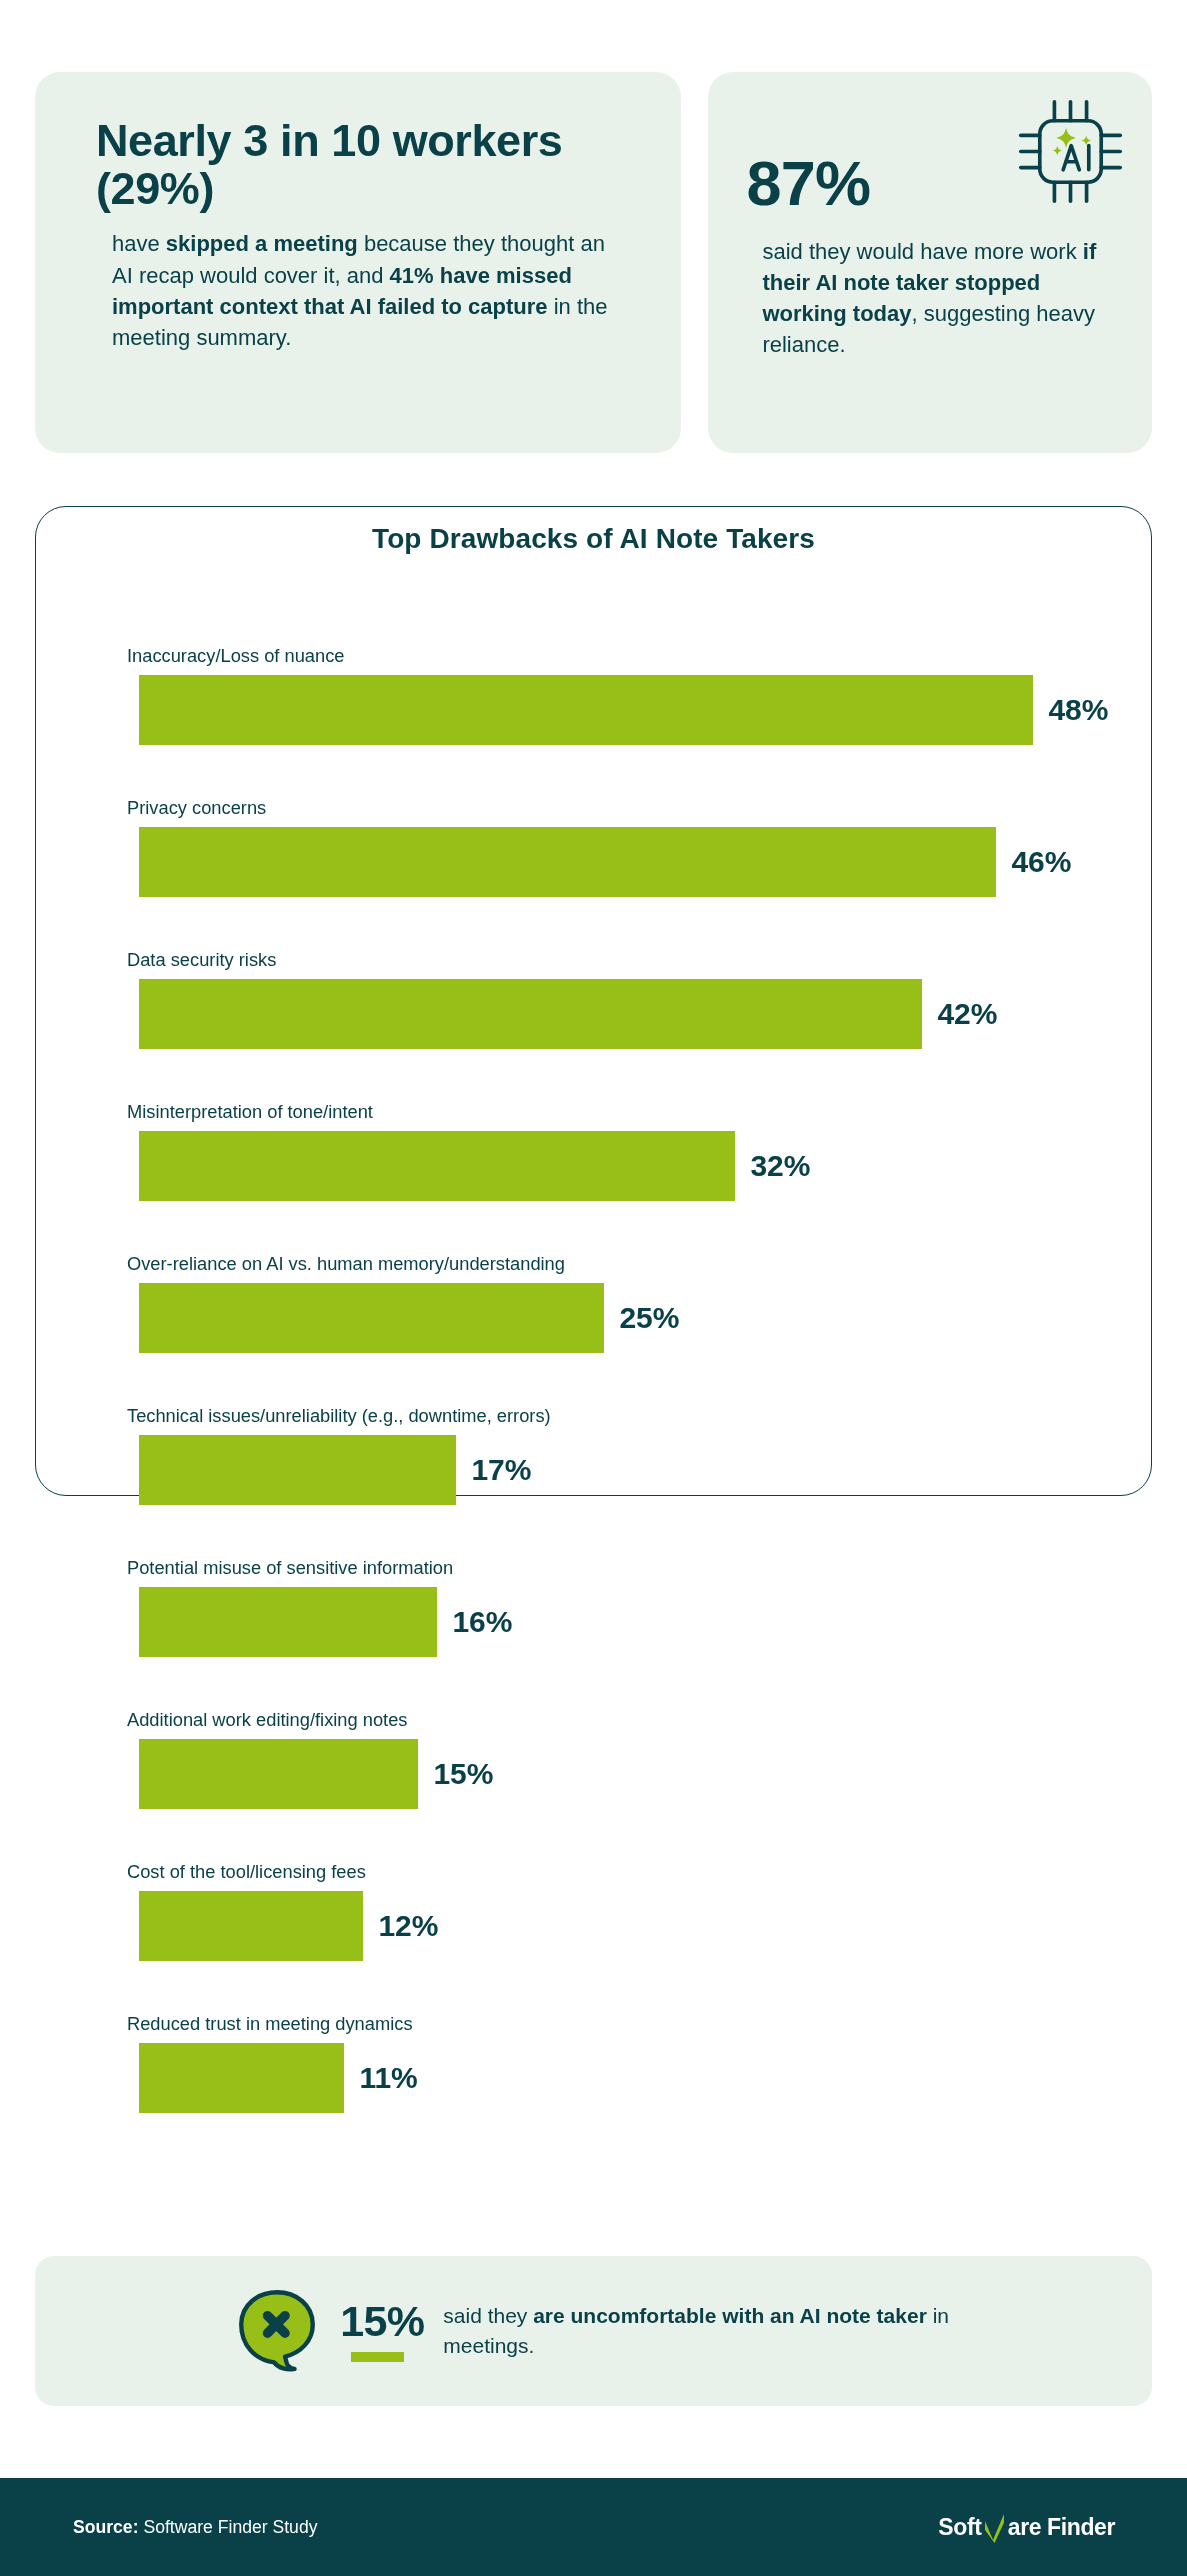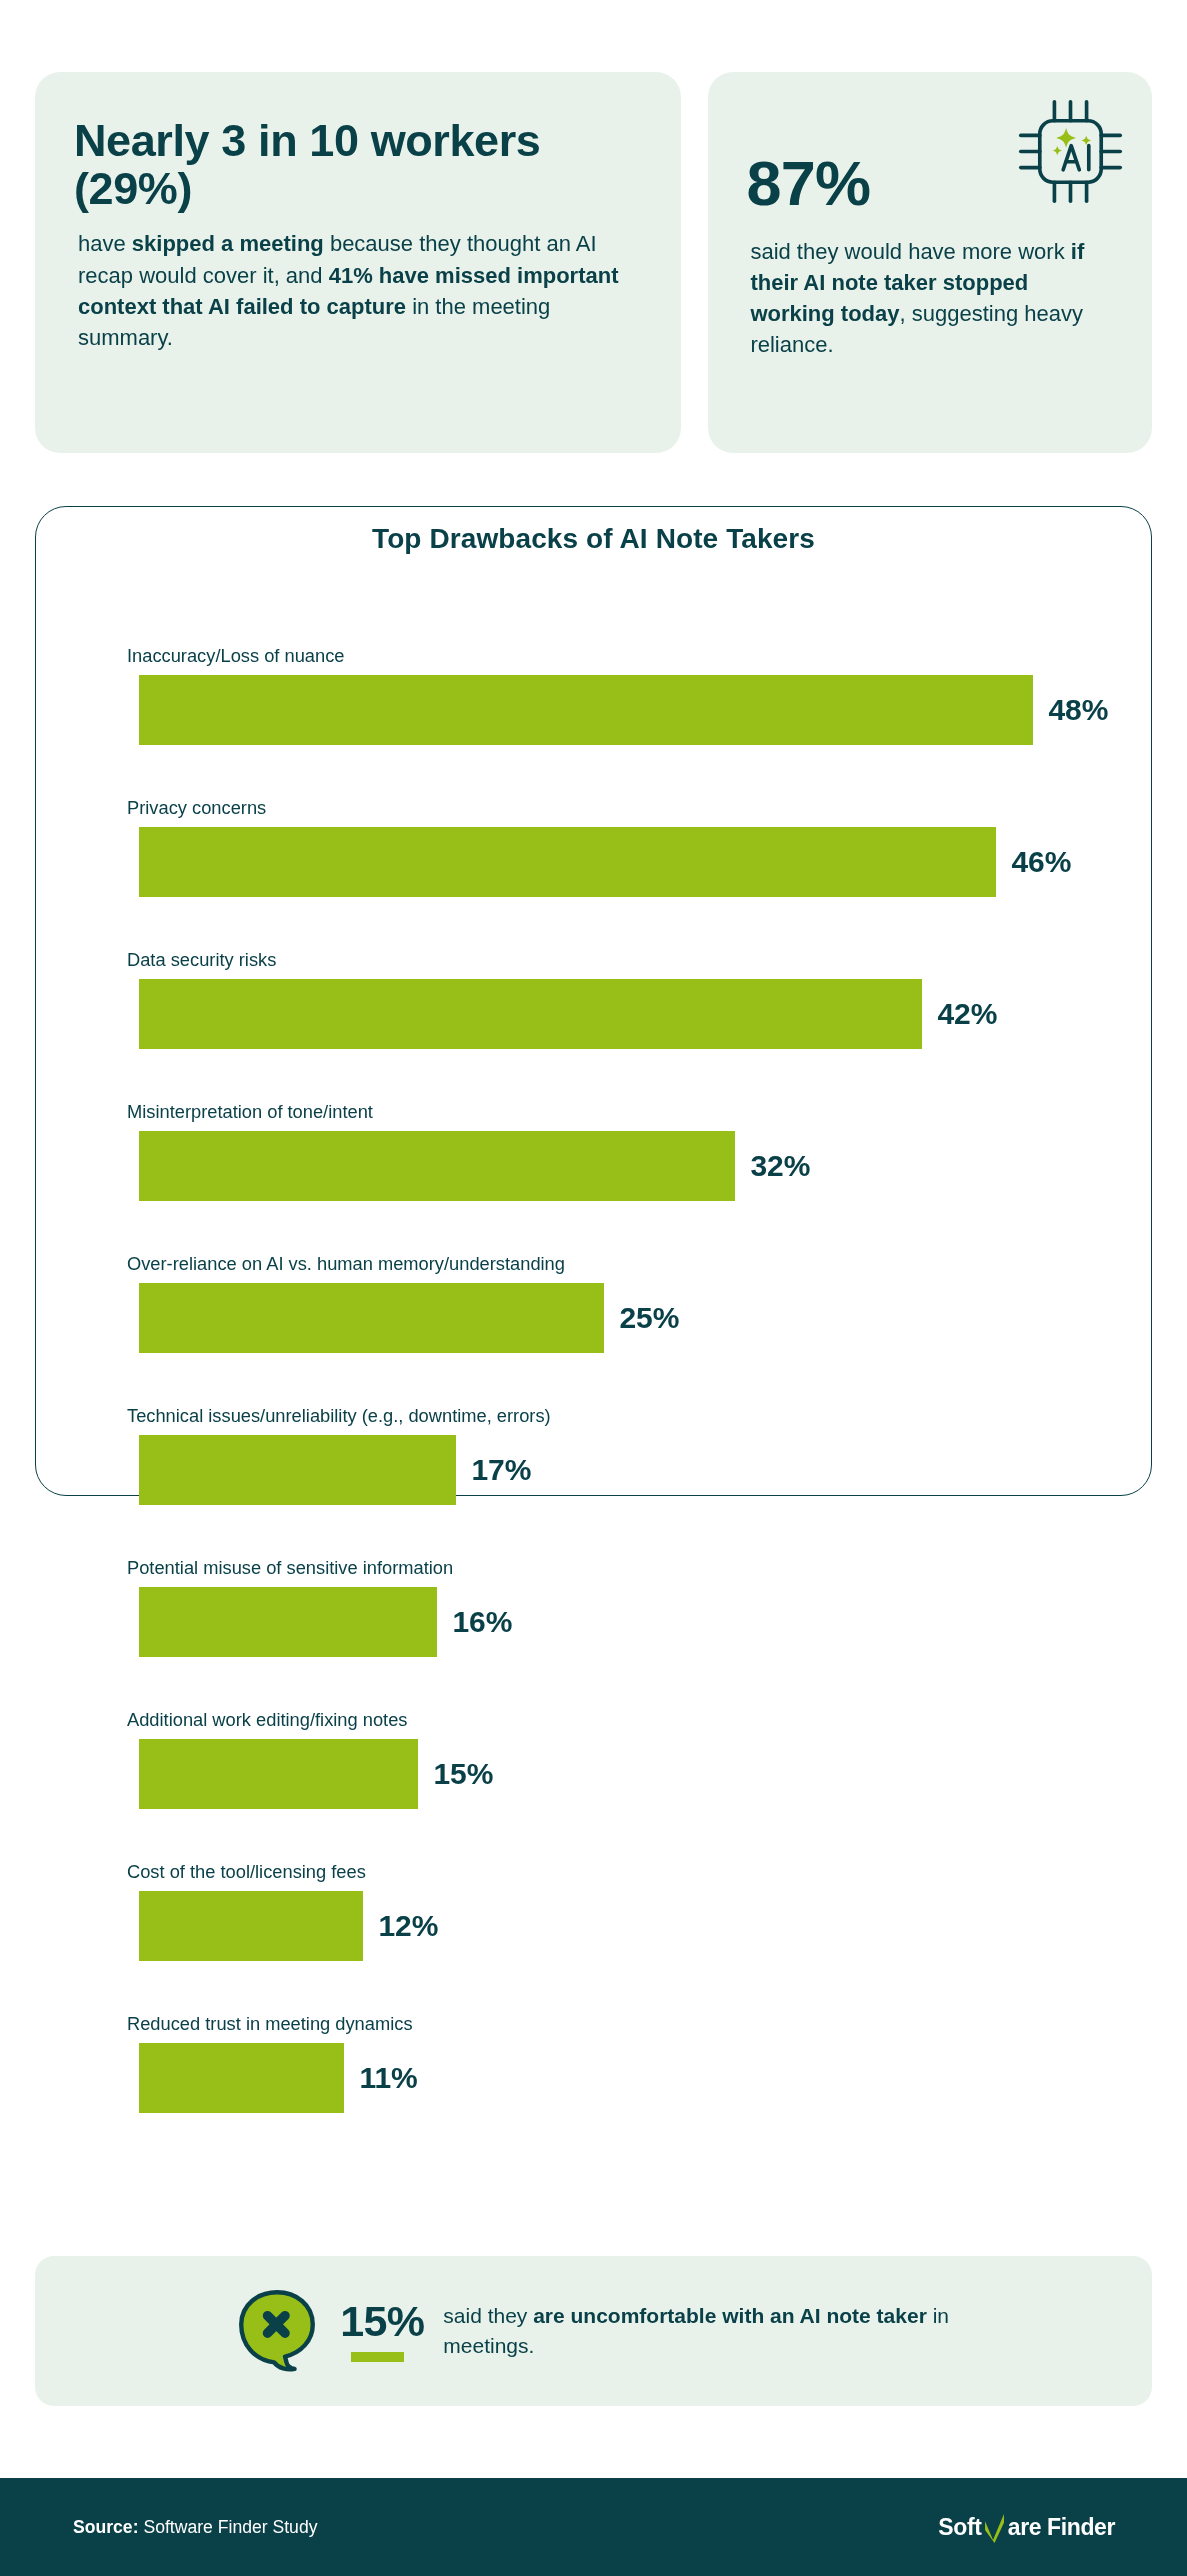--- a/index.html
+++ b/index.html
@@ -27,39 +27,39 @@
     gap: 27px;
   }
   .stat-card {
     background: #E9F2EA;
     border-radius: 25px;
     box-sizing: border-box;
     position: relative;
   }
   .card-left {
     width: 647px;
-    padding: 45px 43px 0 39px;
+    padding: 45px 43px 0 61px;
   }
   .card-right {
     width: 444px;
     padding: 26px 38px 0 38px;
   }
   .huge-head {
     font-size: 45px;
     font-weight: 700;
     line-height: 1.06;
     letter-spacing: -0.4px;
     margin: 0 0 16px 0;
     color: #0A4149;
   }
   .body-text {
     font-size: 22px;
     line-height: 1.42;
     font-weight: 400;
-    margin: 4px;
+    margin: 16px;
     color: #0A4149;
   }
   .body-text b { font-weight: 700; }
 
   .big-pct {
     font-size: 63px;
     font-weight: 700;
     line-height: 1;
     letter-spacing: -0.7px;
     margin: 54px 0 20.5px 0;

